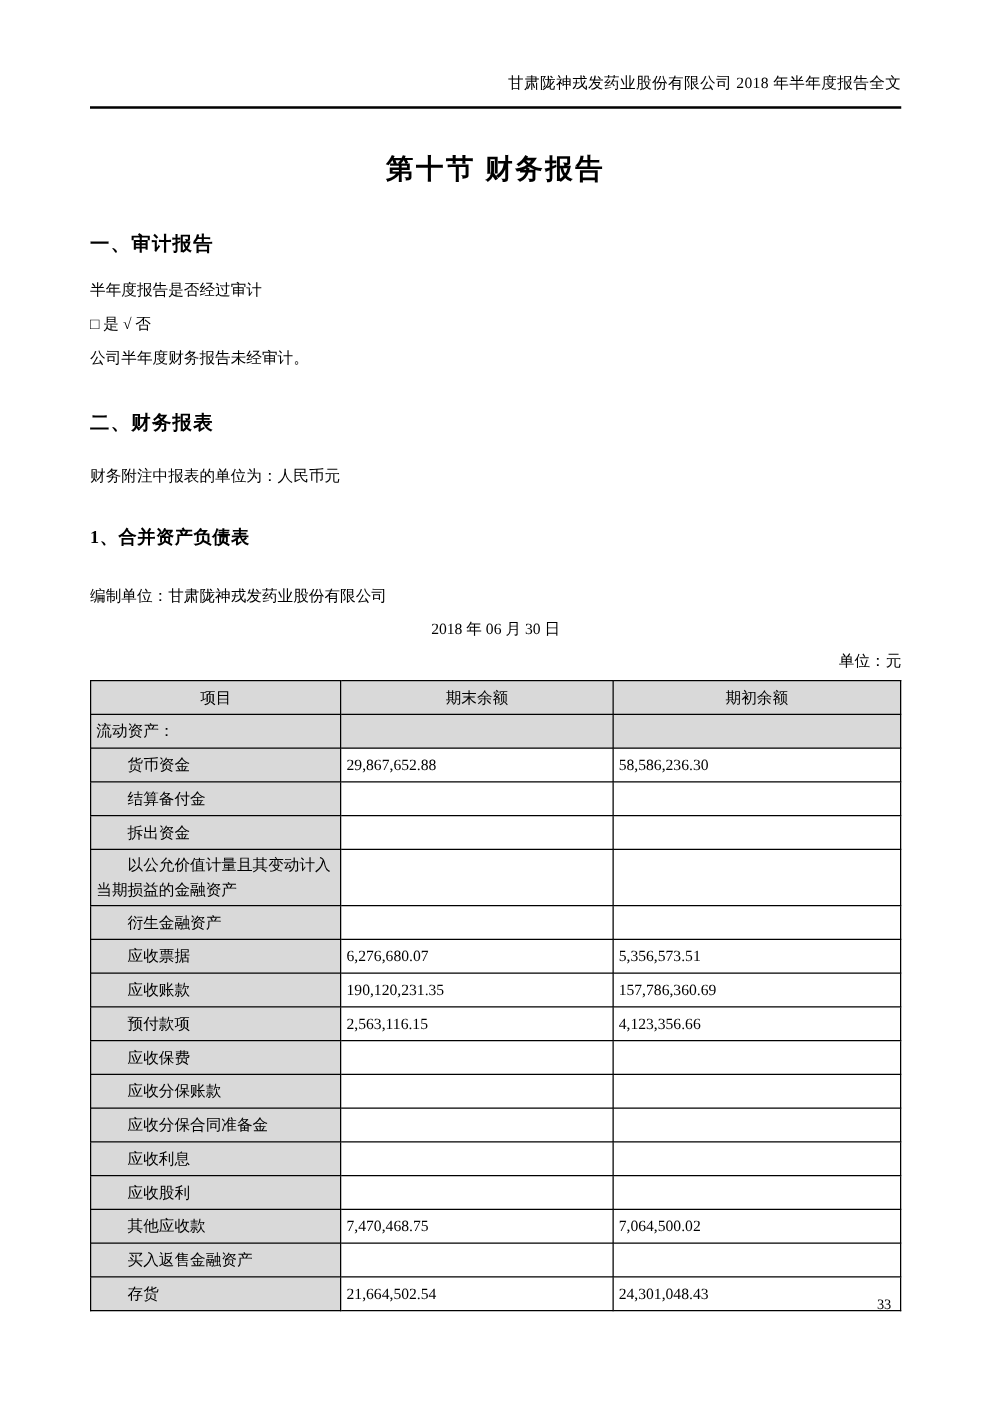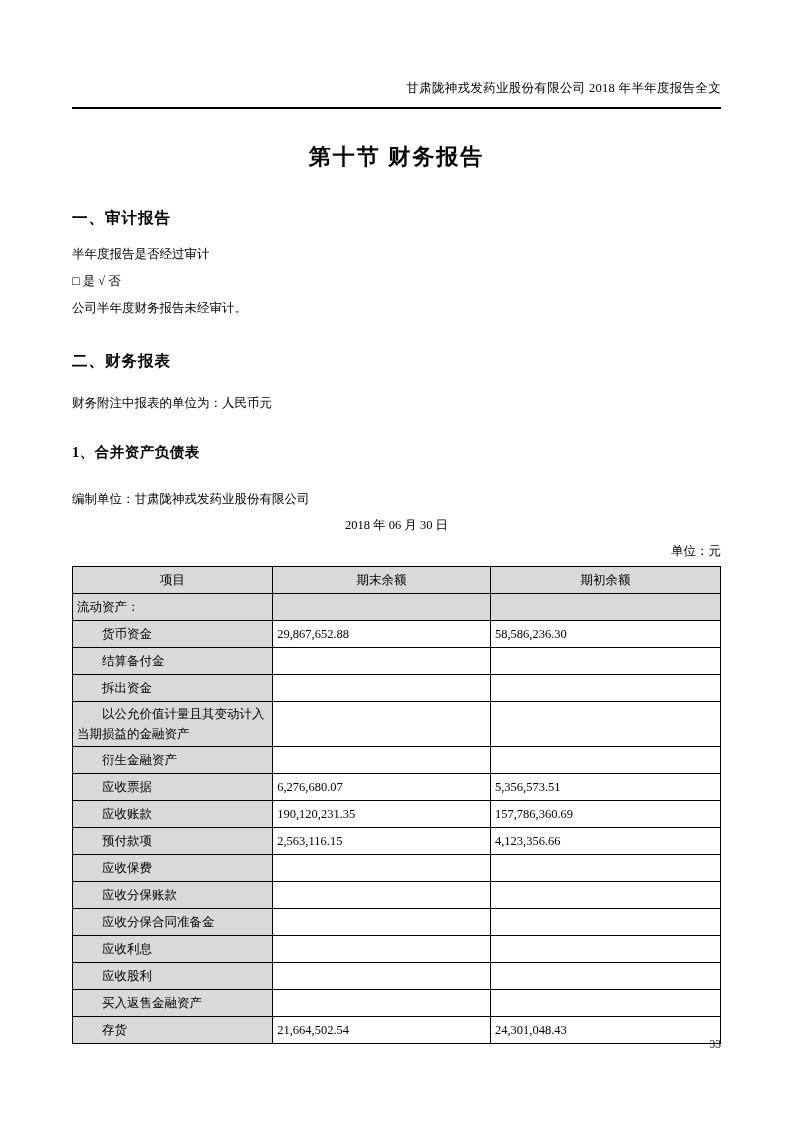--- a/index.html
+++ b/index.html
@@ -9,21 +9,21 @@
     width:793px; height:1122px;
     margin:0 auto;
     background:#ffffff;
     color:#000;
     font-family:"Liberation Serif","DejaVu Serif",serif;
     overflow:hidden;
   }
   .content { position:absolute; left:72px; top:0; width:649px; }
 
   .doc-header {
-    padding-top:80px;
+    padding-top:58px;
     padding-bottom:10px;
     border-bottom:2px solid #000;
     text-align:right;
     font-size:12.5px;
     letter-spacing:0.3px;
   }
 
   .doc-title {
     margin-top:32px;
     text-align:center;
@@ -80,21 +80,21 @@
     font-weight:normal;
     text-align:center;
   }
   td.cell-label { background:#d9d9d9; text-align:left;margin-left:8px; }
   td.cell-label.indent { text-indent:2em; }
   td.cell-num { background:#ffffff; text-align:left; }
   tr.section-row td.cell-num { background:#d9d9d9; }
 
   .page-number {
     position:absolute;
-    right:72px; top:1038px;
+    right:80px; top:1038px;
     font-size:11.5px;
   }
 </style>
 </head>
 <body>
 
 <div class="page">
   <div class="content">
 
     <div class="doc-header">甘肃陇神戎发药业股份有限公司 2018 年半年度报告全文</div>
@@ -193,20 +193,25 @@
             <td class="cell-label indent">应收利息</td>
             <td class="cell-num"></td>
             <td class="cell-num"></td>
           </tr>
           <tr>
             <td class="cell-label indent">应收股利</td>
             <td class="cell-num"></td>
             <td class="cell-num"></td>
           </tr>
           <tr>
+            <td class="cell-label indent">其他应收款</td>
+            <td class="cell-num">7,470,468.75</td>
+            <td class="cell-num">7,064,500.02</td>
+          </tr>
+          <tr>
             <td class="cell-label indent">买入返售金融资产</td>
             <td class="cell-num"></td>
             <td class="cell-num"></td>
           </tr>
           <tr>
             <td class="cell-label indent">存货</td>
             <td class="cell-num">21,664,502.54</td>
             <td class="cell-num">24,301,048.43</td>
           </tr>
         </tbody>

